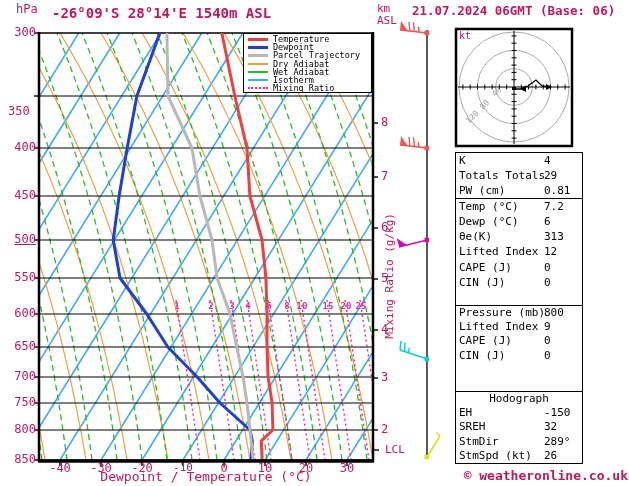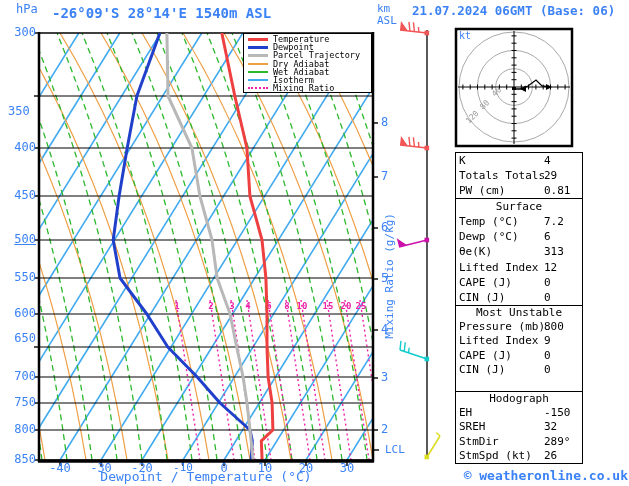--- a/index.html
+++ b/index.html
@@ -1,19 +1,19 @@
 <!DOCTYPE html>
 <html><head>
 <meta charset="utf-8">
 <style>
   html,body{margin:0;padding:0;background:#fff;}
   #canvas{position:relative;width:629px;height:486px;background:#fff;overflow:hidden;
           font-family:"DejaVu Sans Mono",monospace;color:#000;}
   #plot-svg{position:absolute;left:0;top:0;}
-  .lbl{position:absolute;white-space:pre-line;color:#3b82f6;line-height:1.05;}
+  .lbl{position:absolute;white-space:pre-line;color:#be185d;line-height:1.05;}
   .b{font-weight:bold;}
   #legend{position:absolute;left:243px;top:33px;width:129px;height:60px;background:#fff;
           border:1px solid #000;box-sizing:border-box;z-index:5;padding-top:1px;}
   .leg-row{display:flex;align-items:center;height:8.2px;font-size:8.5px;white-space:nowrap;}
   .leg-swatch{width:20px;margin:0 5px 0 4px;flex:none;}
   #tables{position:absolute;left:455px;top:153px;width:128px;z-index:5;}
   .tbox{border:1px solid #000;box-sizing:border-box;background:#fff;margin-top:-1px;
         font-size:11px;overflow:hidden;}
   .thead{text-align:center;}
   .trow{position:relative;padding-left:3px;white-space:nowrap;}
@@ -275,51 +275,49 @@
         <span>Mixing Ratio</span>
       </div>
     </div>
   <div id="tables">
       <div class="tbox" style="height: 47px;">
         <div class="trow" style="line-height: 15px;"><span>K</span><span class="tval">4</span></div>
         <div class="trow" style="line-height: 15px;"><span>Totals Totals</span><span class="tval">29</span></div>
         <div class="trow" style="line-height: 15px;"><span>PW (cm)</span><span class="tval">0.81</span></div>
       </div>
       <div class="tbox" style="height: 108px;">
-        <div class="thead" style="line-height: 15.14px;">Surface</div>
         <div class="trow" style="line-height: 15.14px;"><span>Temp (°C)</span><span class="tval">7.2</span></div>
         <div class="trow" style="line-height: 15.14px;"><span>Dewp (°C)</span><span class="tval">6</span></div>
         <div class="trow" style="line-height: 15.14px;"><span>θe(K)</span><span class="tval">313</span></div>
         <div class="trow" style="line-height: 15.14px;"><span>Lifted Index</span><span class="tval">12</span></div>
         <div class="trow" style="line-height: 15.14px;"><span>CAPE (J)</span><span class="tval">0</span></div>
         <div class="trow" style="line-height: 15.14px;"><span>CIN (J)</span><span class="tval">0</span></div>
       </div>
       <div class="tbox" style="height: 87px;">
-        <div class="thead" style="line-height: 14.17px;">Most Unstable</div>
         <div class="trow" style="line-height: 14.17px;"><span>Pressure (mb)</span><span class="tval">800</span></div>
         <div class="trow" style="line-height: 14.17px;"><span>Lifted Index</span><span class="tval">9</span></div>
         <div class="trow" style="line-height: 14.17px;"><span>CAPE (J)</span><span class="tval">0</span></div>
         <div class="trow" style="line-height: 14.17px;"><span>CIN (J)</span><span class="tval">0</span></div>
       </div>
       <div class="tbox" style="height: 73px;">
         <div class="thead" style="line-height: 14.2px;">Hodograph</div>
         <div class="trow" style="line-height: 14.2px;"><span>EH</span><span class="tval">-150</span></div>
         <div class="trow" style="line-height: 14.2px;"><span>SREH</span><span class="tval">32</span></div>
         <div class="trow" style="line-height: 14.2px;"><span>StmDir</span><span class="tval">289°</span></div>
         <div class="trow" style="line-height: 14.2px;"><span>StmSpd (kt)</span><span class="tval">26</span></div>
       </div>
     </div>
 <div class="lbl" style="left: 8px; top: 26px; width: 28px; text-align: right; font-size: 12px;">300</div>
     <div class="lbl" style="left: 8px; top: 105px; width: 28px; text-align: left; font-size: 12px;">350</div>
     <div class="lbl" style="left: 8px; top: 141px; width: 28px; text-align: right; font-size: 12px;">400</div>
     <div class="lbl" style="left: 8px; top: 189px; width: 28px; text-align: right; font-size: 12px;">450</div>
     <div class="lbl" style="left: 8px; top: 233px; width: 28px; text-align: right; font-size: 12px; text-decoration: underline;">500</div>
     <div class="lbl" style="left: 8px; top: 271px; width: 28px; text-align: right; font-size: 12px;">550</div>
     <div class="lbl" style="left: 8px; top: 307px; width: 28px; text-align: right; font-size: 12px;">600</div>
-    <div class="lbl" style="left: 8px; top: 332px; width: 28px; text-align: right; font-size: 12px;">650</div>
+    <div class="lbl" style="left: 8px; top: 340px; width: 28px; text-align: right; font-size: 12px;">650</div>
     <div class="lbl" style="left: 8px; top: 370px; width: 28px; text-align: right; font-size: 12px;">700</div>
     <div class="lbl" style="left: 8px; top: 396px; width: 28px; text-align: right; font-size: 12px;">750</div>
     <div class="lbl" style="left: 8px; top: 423px; width: 28px; text-align: right; font-size: 12px;">800</div>
     <div class="lbl" style="left: 8px; top: 453px; width: 28px; text-align: right; font-size: 12px;">850</div>
     <div class="lbl" style="left: 40px; top: 462px; width: 40px; text-align: center; font-size: 12px;">-40</div>
     <div class="lbl" style="left: 81px; top: 462px; width: 40px; text-align: center; font-size: 12px;">-30</div>
     <div class="lbl" style="left: 122px; top: 462px; width: 40px; text-align: center; font-size: 12px;">-20</div>
     <div class="lbl" style="left: 163px; top: 462px; width: 40px; text-align: center; font-size: 11px;">-10</div>
     <div class="lbl" style="left: 204px; top: 462px; width: 40px; text-align: center; font-size: 12px;">0</div>
     <div class="lbl" style="left: 245px; top: 462px; width: 40px; text-align: center; font-size: 12px;">10</div>

